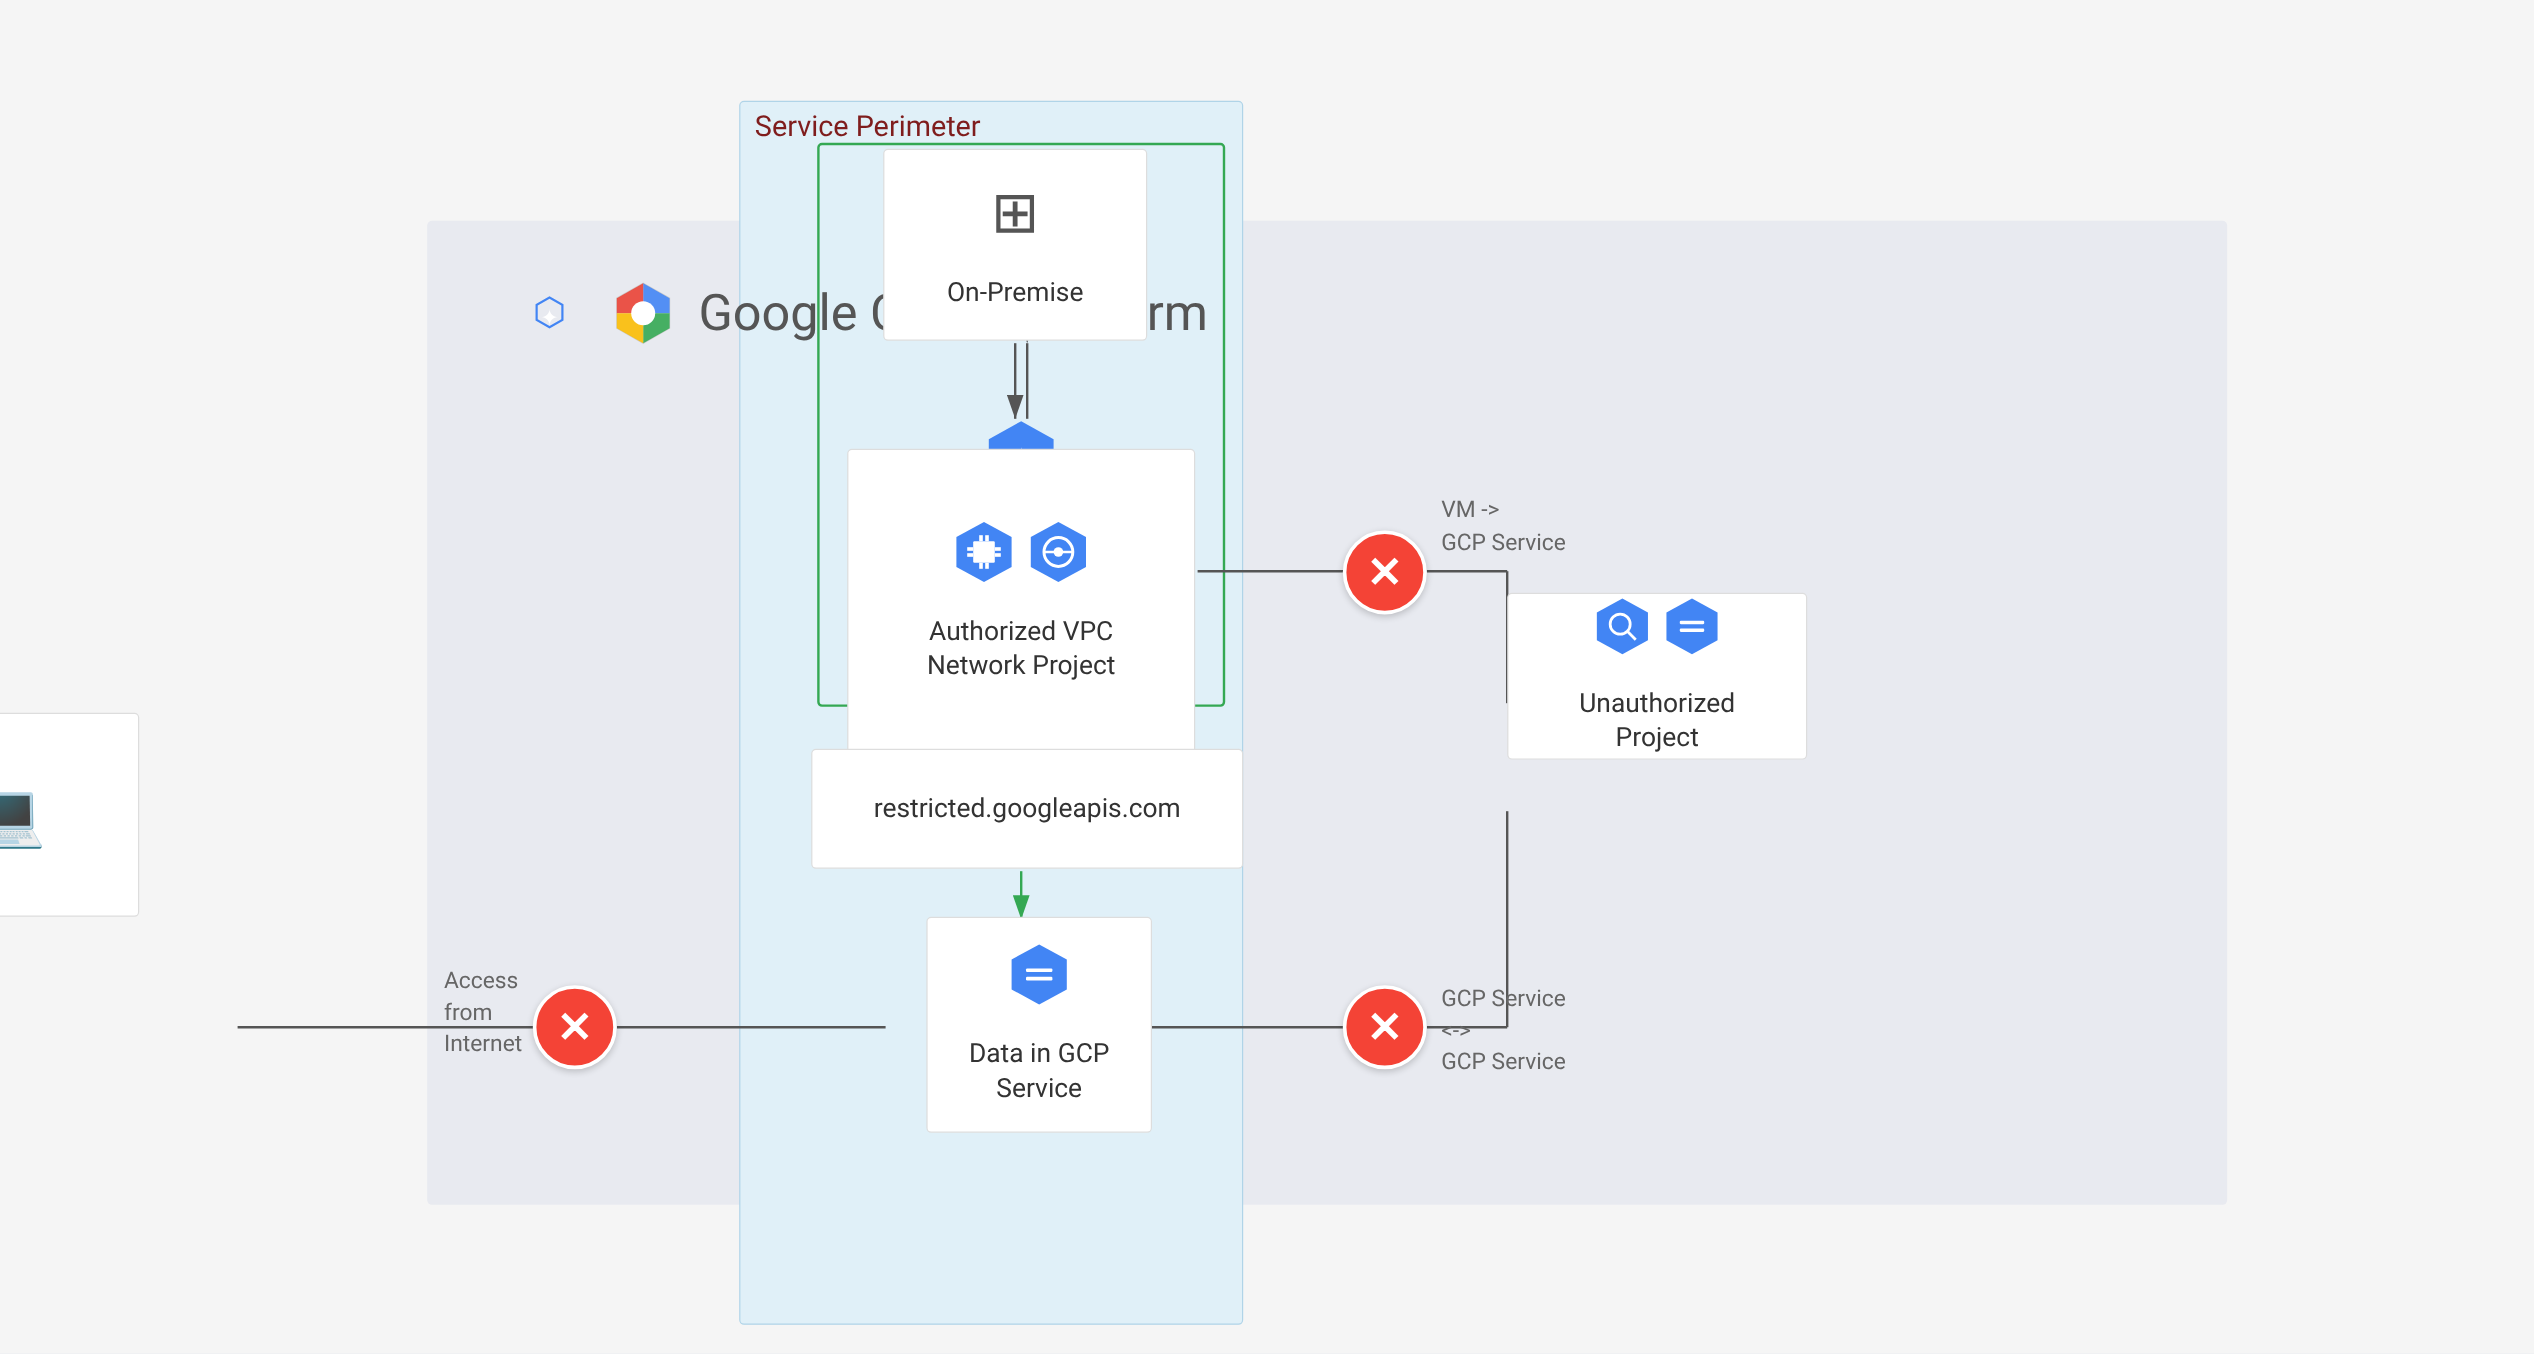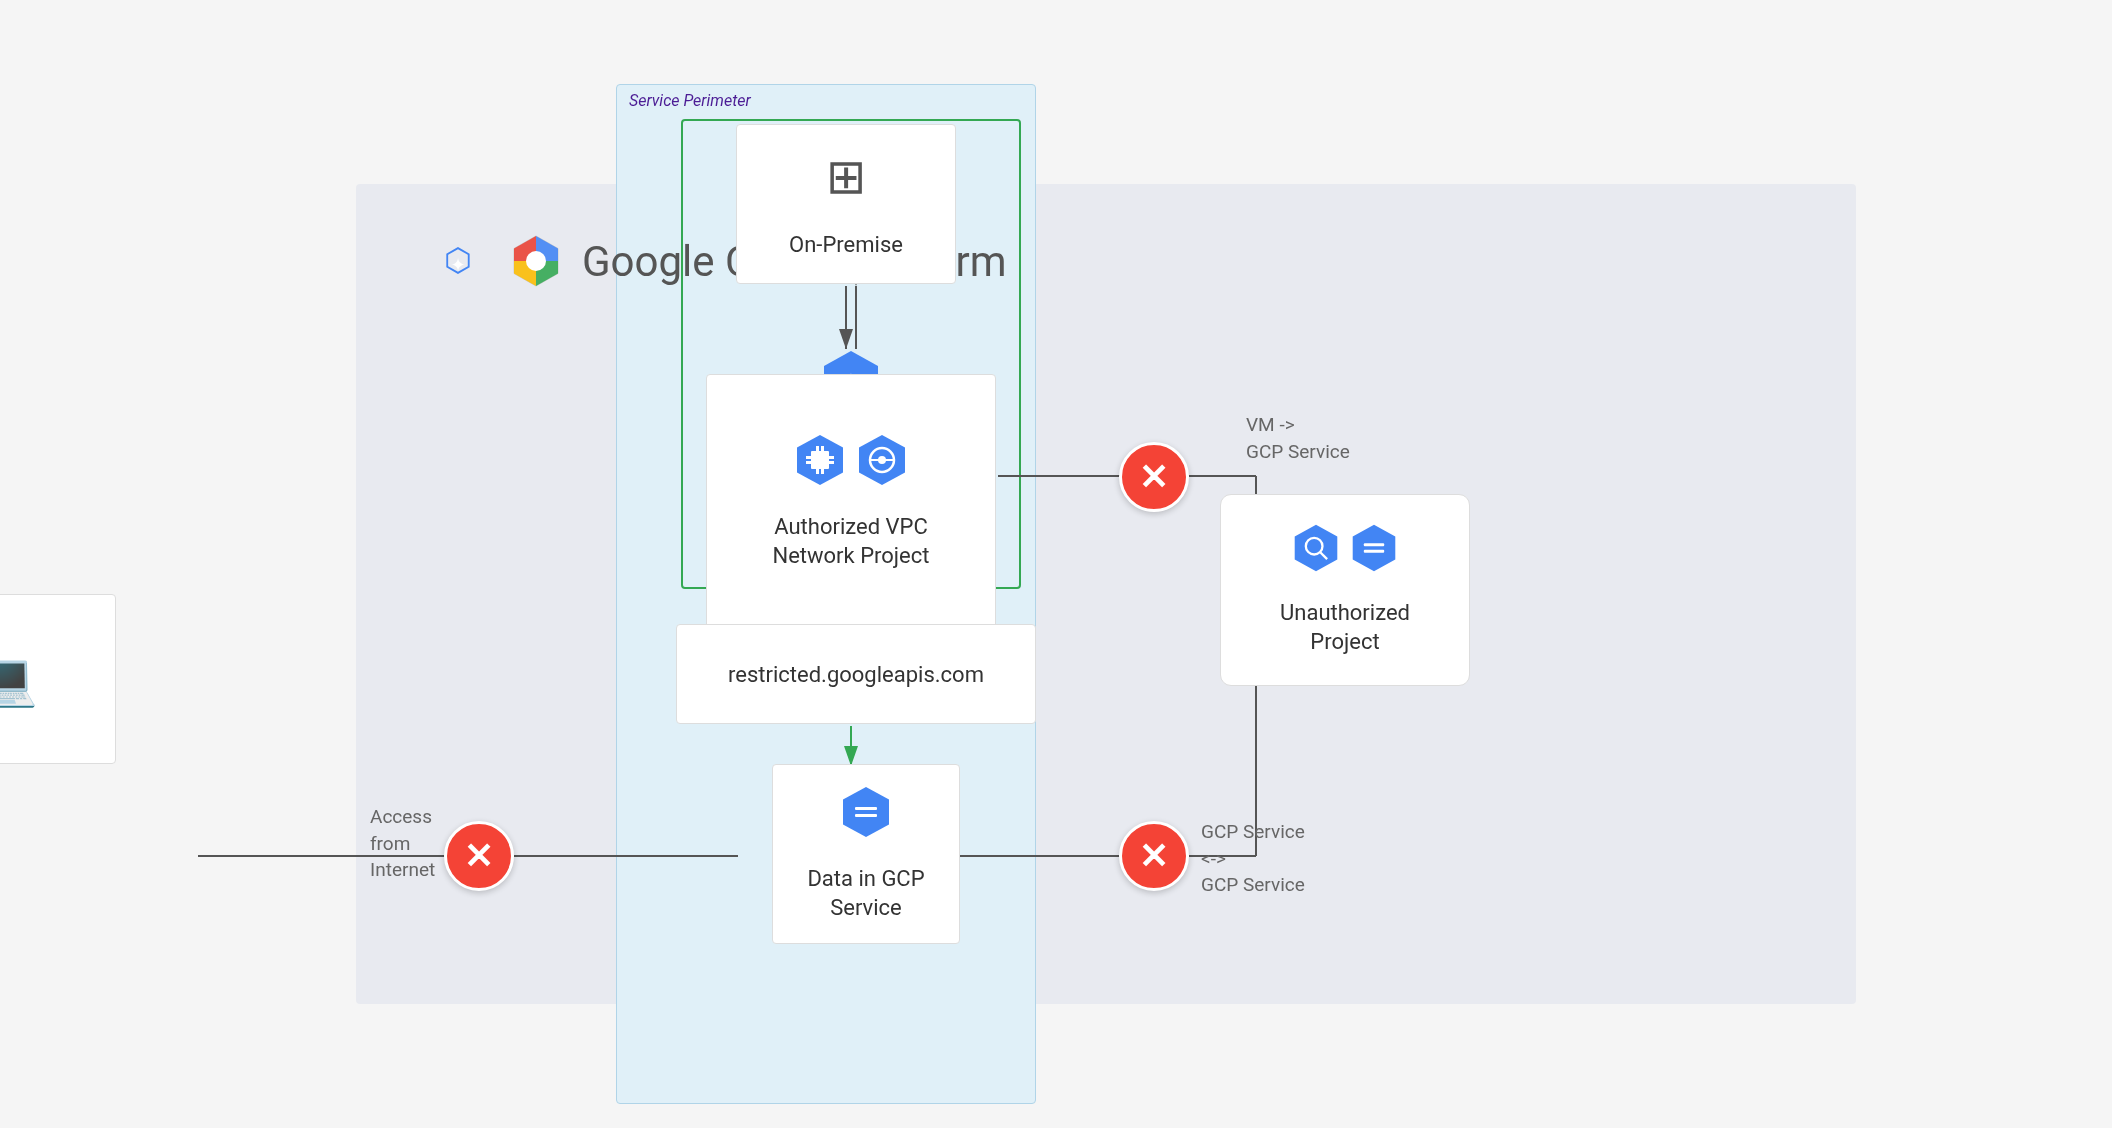--- a/index.html
+++ b/index.html
@@ -41,23 +41,22 @@
       height: 1020px;
       background: #e0f0f8;
       border: 1px solid #b0d4e8;
       border-radius: 4px;
     }
 
     .service-perimeter-label {
       position: absolute;
       top: 6px;
       left: 12px;
-      font-size: 16px;
-      color: #4c1d95;
-      font-style: italic;
+      font-size: 24px;
+      color: #7f1d1d;
     }
 
     
     .gcp-logo {
       position: absolute;
       left: 60px;
       top: 50px;
       display: flex;
       align-items: center;
       gap: 16px;
@@ -128,25 +127,24 @@
     
     .data-gcp-box {
       left: 716px;
       top: 700px;
       width: 188px;
       height: 180px;
     }
 
     
     .unauthorized-box {
-      left: 1164px;
+      left: 1200px;
       top: 430px;
       width: 250px;
-      height: 192px;
-      border-radius: 11px;
+      height: 139px;
     }
 
     
     .laptop-box {
       left: -160px;
       top: 530px;
       width: 220px;
       height: 170px;
     }
 
@@ -359,18 +357,18 @@
   </div>
 
   <div class="node-box laptop-box">
     <span style="font-size:52px; color:#555;">💻</span>
   </div>
 
   <div class="deny-circle" style="left:388px; top:757px;">✕</div>
   <div class="flow-label" style="left:268px; top:740px;margin-left:46px;">Access<br>from<br>Internet</div>
 
   <div class="deny-circle" style="left:1063px; top:378px;">✕</div>
-  <div class="flow-label" style="left:1145px; top:348px;margin-left:45px;">VM -&gt;<br>GCP Service</div>
+  <div class="flow-label" style="left:1145px; top:348px;">VM -&gt;<br>GCP Service</div>
 
   <div class="deny-circle" style="left:1063px; top:757px;">✕</div>
   <div class="flow-label" style="left:1145px; top:755px;">GCP Service<br>&lt;-&gt;<br>GCP Service</div>
 
 </div>
 
 </body></html>

